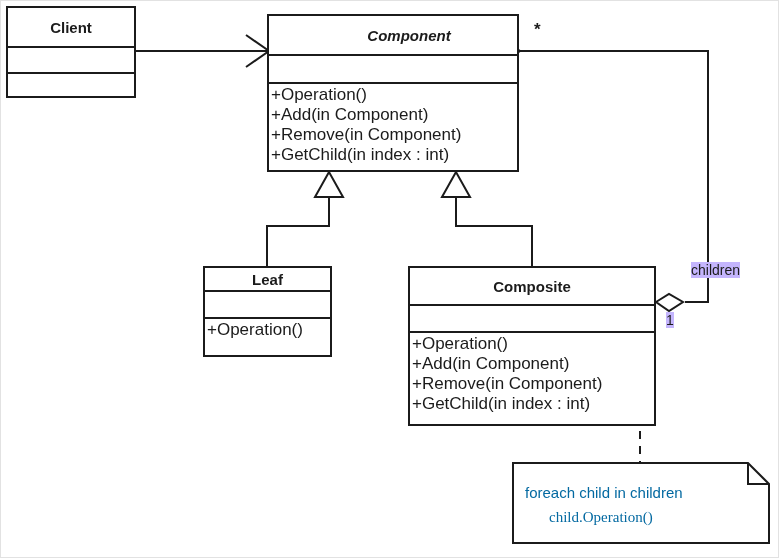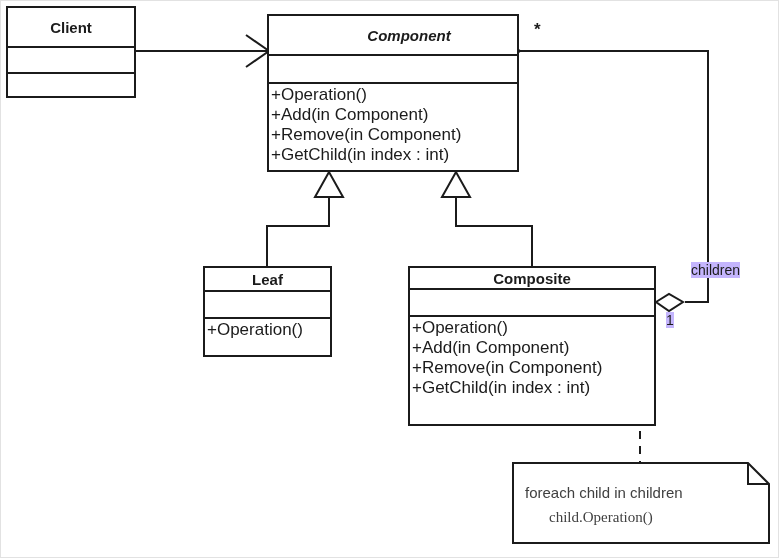--- a/index.html
+++ b/index.html
@@ -74,21 +74,21 @@
     width: 100%;
     height: 100%;
     display: flex;
     flex-direction: column;
     justify-content: center;
     padding-top: 4px;
     box-sizing: border-box;
   }
   .note-line {
     font-size: 15px;
-    color: #404040;
+    color: #0369a1;
     line-height: 25px;
     white-space: pre;
     padding-left: 12px;
   }
   .note-line.indented {
     padding-left: 36px;
     font-family: Liberation Serif, serif;
   }
   
   .edge-label {
@@ -161,21 +161,21 @@
 
   <div class="uml-class" id="class-leaf" style="left:202px; top:265px; width:129px; height:91px;">
     <div class="uml-name" style="height:22px;">Leaf</div>
     <div class="uml-attrs" style="height:27px;"></div>
     <div class="uml-ops" style="height:30px;">
       <div class="uml-op">+Operation()</div>
     </div>
   </div>
 
   <div class="uml-class" id="class-composite" style="left:407px; top:265px; width:248px; height:160px;">
-    <div class="uml-name" style="height:20px;">Composite</div>
+    <div class="uml-name" style="height:36px;">Composite</div>
     <div class="uml-attrs" style="height:27px;"></div>
     <div class="uml-ops" style="height:97px;">
       <div class="uml-op">+Operation()</div>
       <div class="uml-op">+Add(in Component)</div>
       <div class="uml-op">+Remove(in Component)</div>
       <div class="uml-op">+GetChild(in index : int)</div>
     </div>
   </div>
 
   <div class="uml-note" id="note-composite-operation" style="left:512px; top:462px; width:256px; height:80px;">

